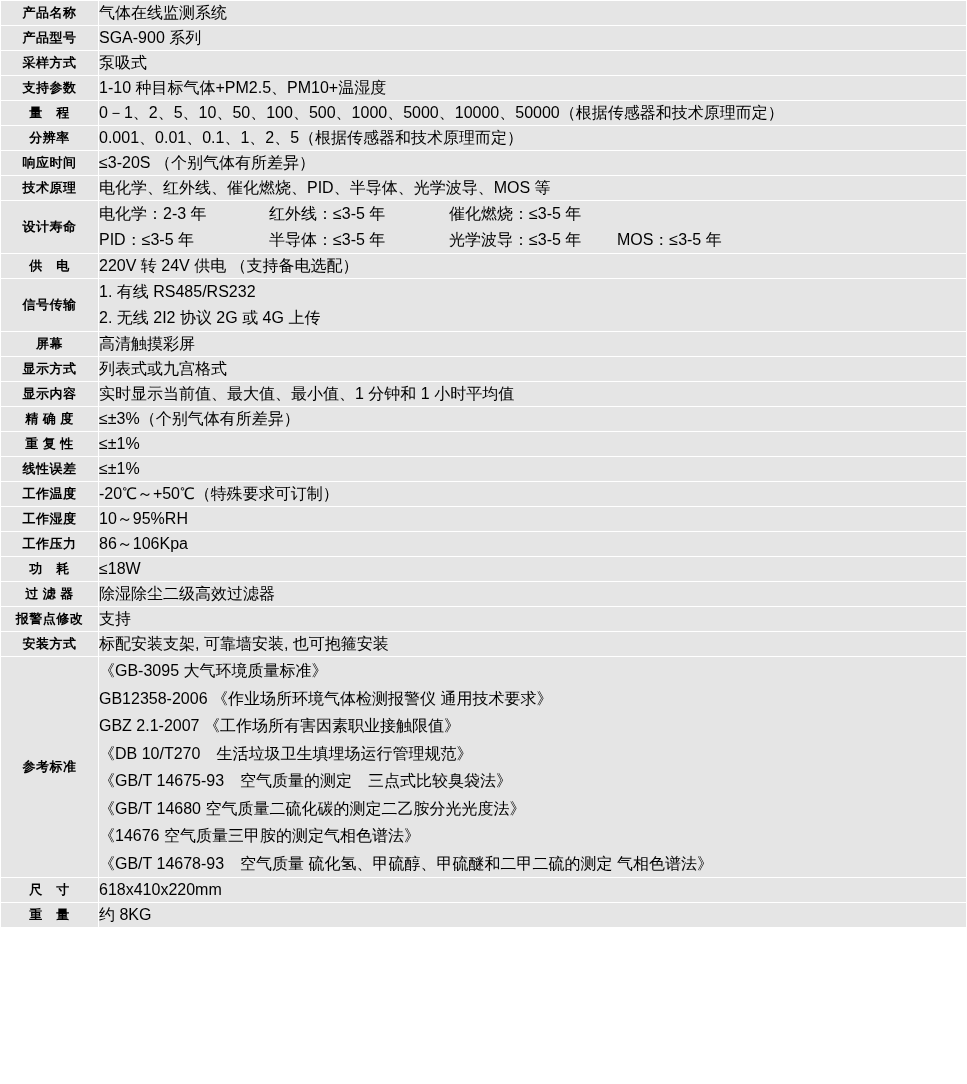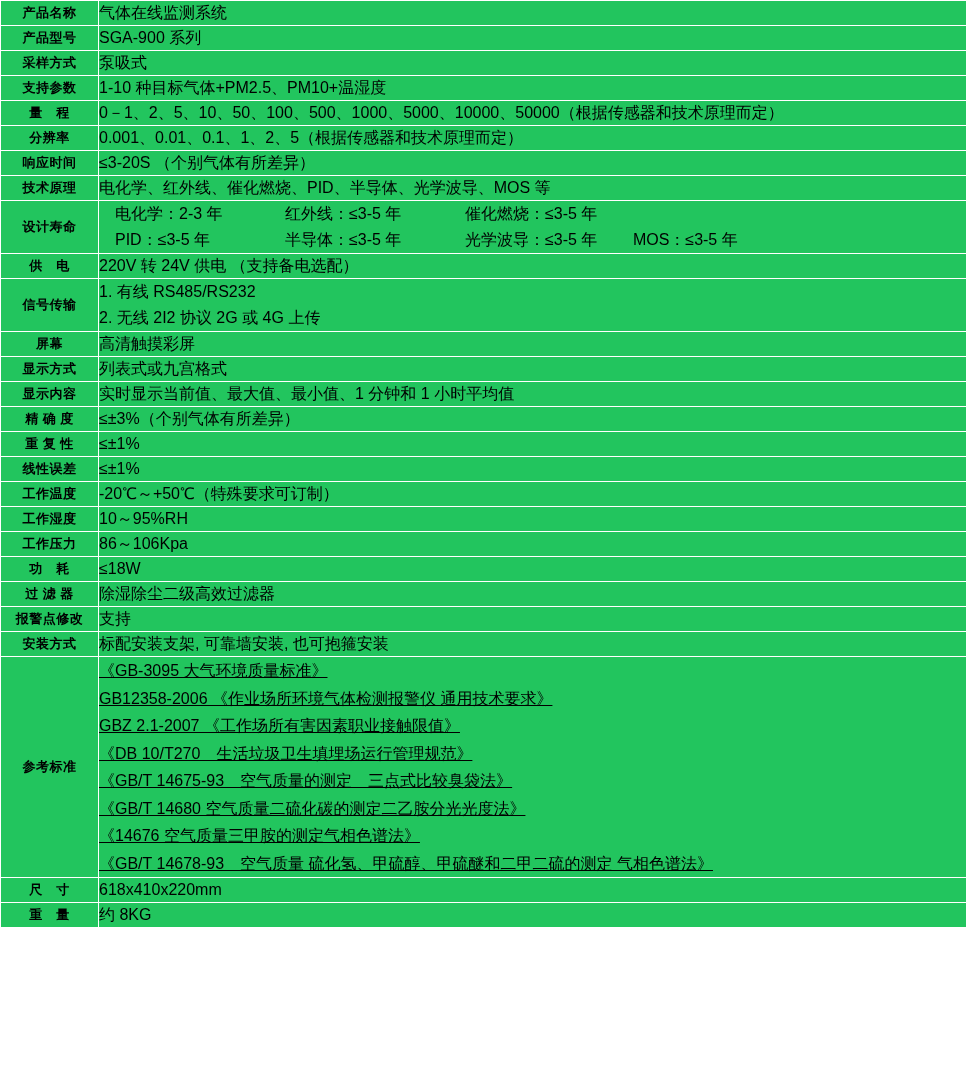--- a/index.html
+++ b/index.html
@@ -13,21 +13,21 @@
     color: #000000;
   }
   .spec-table {
     width: 967px;
     border-collapse: collapse;
     table-layout: fixed;
   }
   .spec-table td {
     border: 1px solid #ffffff;
     vertical-align: middle;
-    background: #22c55e;
+    background: #e5e5e5;
     padding: 0;
   }
   .label-cell {
     width: 97px;
     background: #8cb4e2;
     text-align: center;
     font-weight: bold;
     font-size: 13px;
     color: #000000;
     padding: 7px 2px;
@@ -43,32 +43,30 @@
     display: block;
     padding: 1px 0;
   }
   .life-grid {
     display: block;
   }
   .life-row {
     display: block;
     padding: 1px 0;
     white-space: pre;
-    margin-left: 16px;
   }
   .life-row .seg {
     display: inline-block;
   }
   .seg-1 { width: 170px; }
   .seg-2 { width: 180px; }
   .seg-3 { width: auto; }
   .std-cell {
     padding: 8px 8px 8px 8px;
     line-height: 1.72;
-    text-decoration: underline;
   }
   .std-cell .line {
     display: block;
     padding: 0;
     white-space: pre;
   }
   .tall-label {
     padding: 10px 2px;
   }
 </style>

